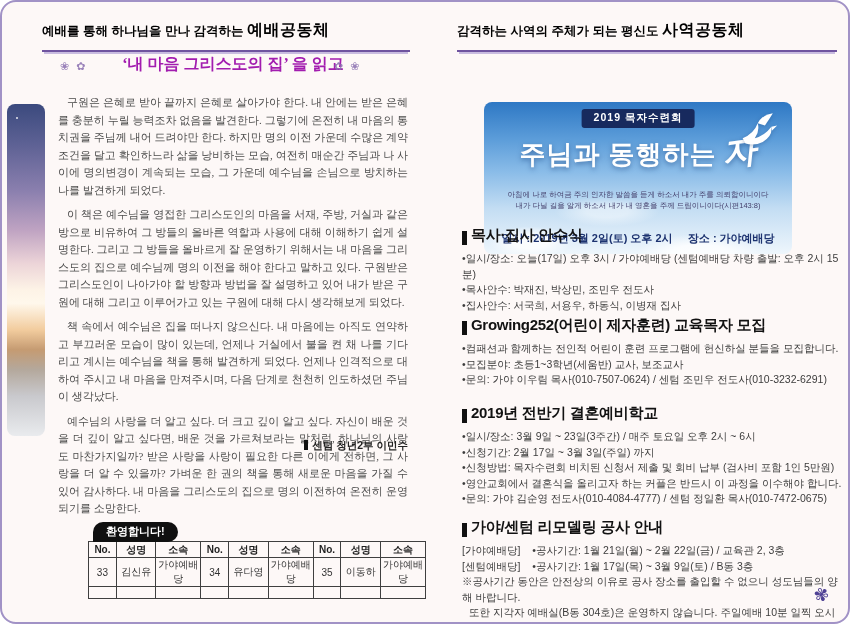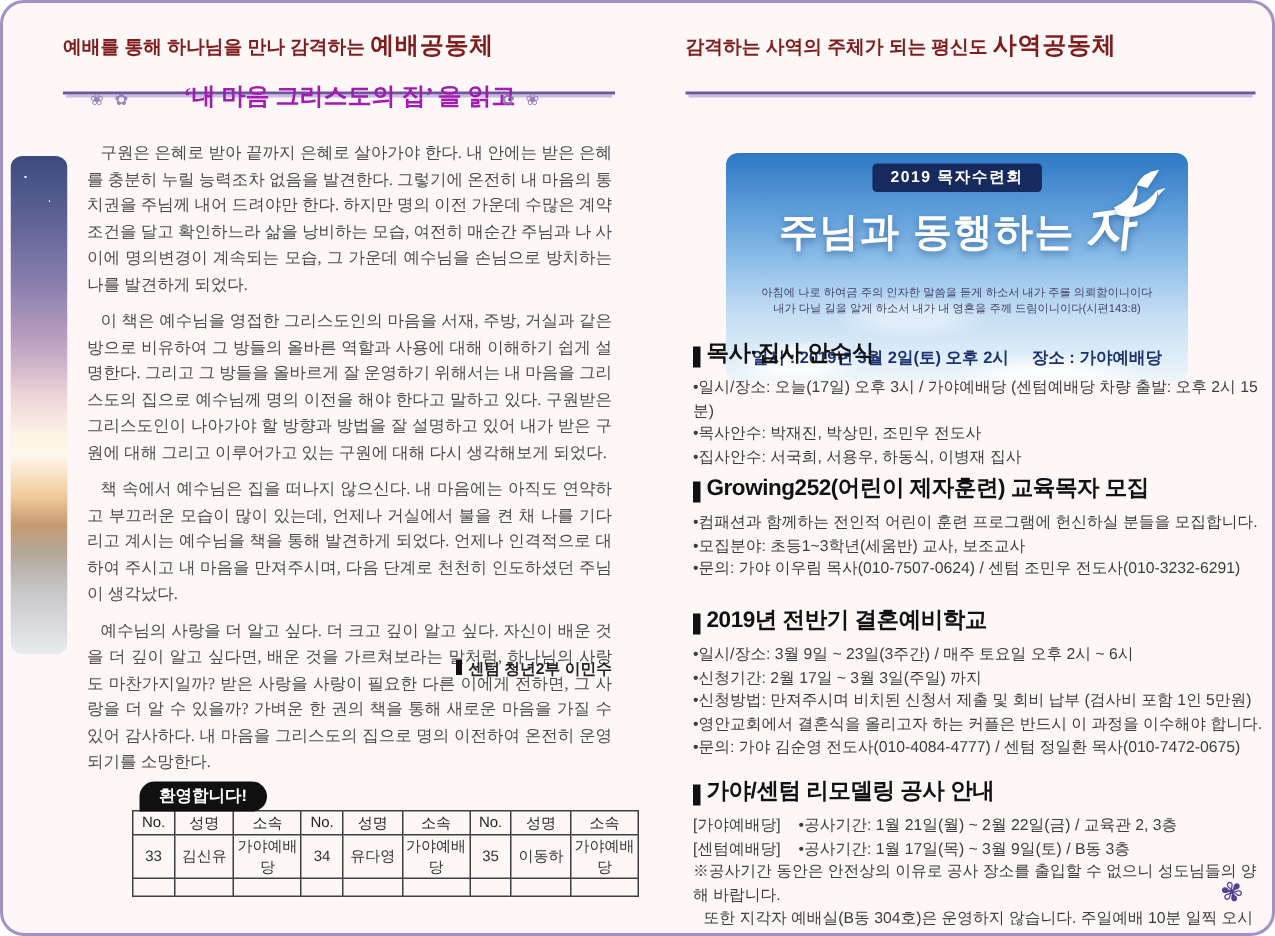--- a/index.html
+++ b/index.html
@@ -1,20 +1,20 @@
 <!DOCTYPE html>
 <html><head>
 <meta charset="utf-8">
 <style>
   html,body{margin:0;padding:0;background:#fff;font-family:"Liberation Sans",sans-serif;}
   .page{position:relative;width:850px;height:624px;box-sizing:border-box;
         border:2px solid #a192c6;border-radius:16px;background:#fdf8f7;overflow:hidden;}
 
   
-  .col-header{position:absolute;top:18px;padding-bottom:20px;color:#7f1d1d;
+  .col-header{position:absolute;top:18px;padding-bottom:9px;color:#000000;
               border-bottom:2px solid #6f549f;box-shadow:0 4px 0 -2px #c9bce0;}
   .left-header{left:40px;width:368px;}
   .right-header{left:455px;width:380px;}
   .h-prefix{font-size:12.5px;font-weight:bold;}
   .h-emph{font-size:16px;font-weight:800;letter-spacing:.5px;}
 
   
   .article-title{position:absolute;top:52px;left:56px;width:350px;text-align:center;
                  font-size:16px;font-weight:bold;color:#a21caf;font-family:"Liberation Serif",serif;}
   .flower{position:absolute;font-size:11px;color:#8a6fb0;letter-spacing:2px;opacity:.85;}
@@ -39,21 +39,21 @@
   .byline-marker{display:inline-block;width:4px;height:10px;background:#111;
                  margin-right:4px;vertical-align:-1px;}
 
   .welcome{position:absolute;left:62px;top:519px;width:360px;padding-left:24px;}
   .welcome-label{display:inline-block;background:#101010;color:#fff;font-size:11px;font-weight:bold;
                  padding:2px 13px 3px;border-radius:10px 10px 10px 0;margin-left:5px;
                  position:relative;z-index:2;}
   .welcome table{width:338px;border-collapse:collapse;margin-top:-1px;position:relative;z-index:1;}
   .welcome th,.welcome td{border:1.4px solid #3f3f3f;font-size:10px;text-align:center;
                           height:15px;padding:0 1px;color:#333;}
-  .welcome th{font-weight:normal;color:#1f1f1f;}
+  .welcome th{font-weight:bold;color:#1f1f1f;}
   .c-no{width:26px;}.c-name{width:40px;}.c-group{width:46px;}
   .empty-row td{height:11px;}
 
   
   .banner{position:absolute;left:482px;top:57px;width:308px;height:152px;border-radius:8px;
           overflow:hidden;
           background:
             radial-gradient(60px 22px at 15% 92%,rgba(255,255,255,.85) 30%,transparent 70%),
             radial-gradient(90px 26px at 70% 99%,rgba(255,255,255,.8) 30%,transparent 70%),
             radial-gradient(70px 20px at 40% 72%,rgba(255,255,255,.45) 30%,transparent 75%),
@@ -195,21 +195,21 @@
     <div class="item">•문의: 가야 이우림 목사(010-7507-0624) / 센텀 조민우 전도사(010-3232-6291)</div>
   </div>
 
   <div class="section s3">
     <div class="section-title">
       <span class="marker"></span>
       <span>2019년 전반기 결혼예비학교</span>
     </div>
     <div class="item">•일시/장소: 3월 9일 ~ 23일(3주간) / 매주 토요일 오후 2시 ~ 6시</div>
     <div class="item">•신청기간: 2월 17일 ~ 3월 3일(주일) 까지</div>
-    <div class="item">•신청방법: 만져주시며 비치된 신청서 제출 및 회비 납부 (검사비 포함 1인 5만원)</div>
+    <div class="item">•신청방법: 목자수련회 비치된 신청서 제출 및 회비 납부 (검사비 포함 1인 5만원)</div>
     <div class="item">•영안교회에서 결혼식을 올리고자 하는 커플은 반드시 이 과정을 이수해야 합니다.</div>
     <div class="item">•문의: 가야 김순영 전도사(010-4084-4777) / 센텀 정일환 목사(010-7472-0675)</div>
   </div>
 
   <div class="section s4">
     <div class="section-title">
       <span class="marker"></span>
       <span>가야/센텀 리모델링 공사 안내</span>
     </div>
     <div class="item tag-item">

